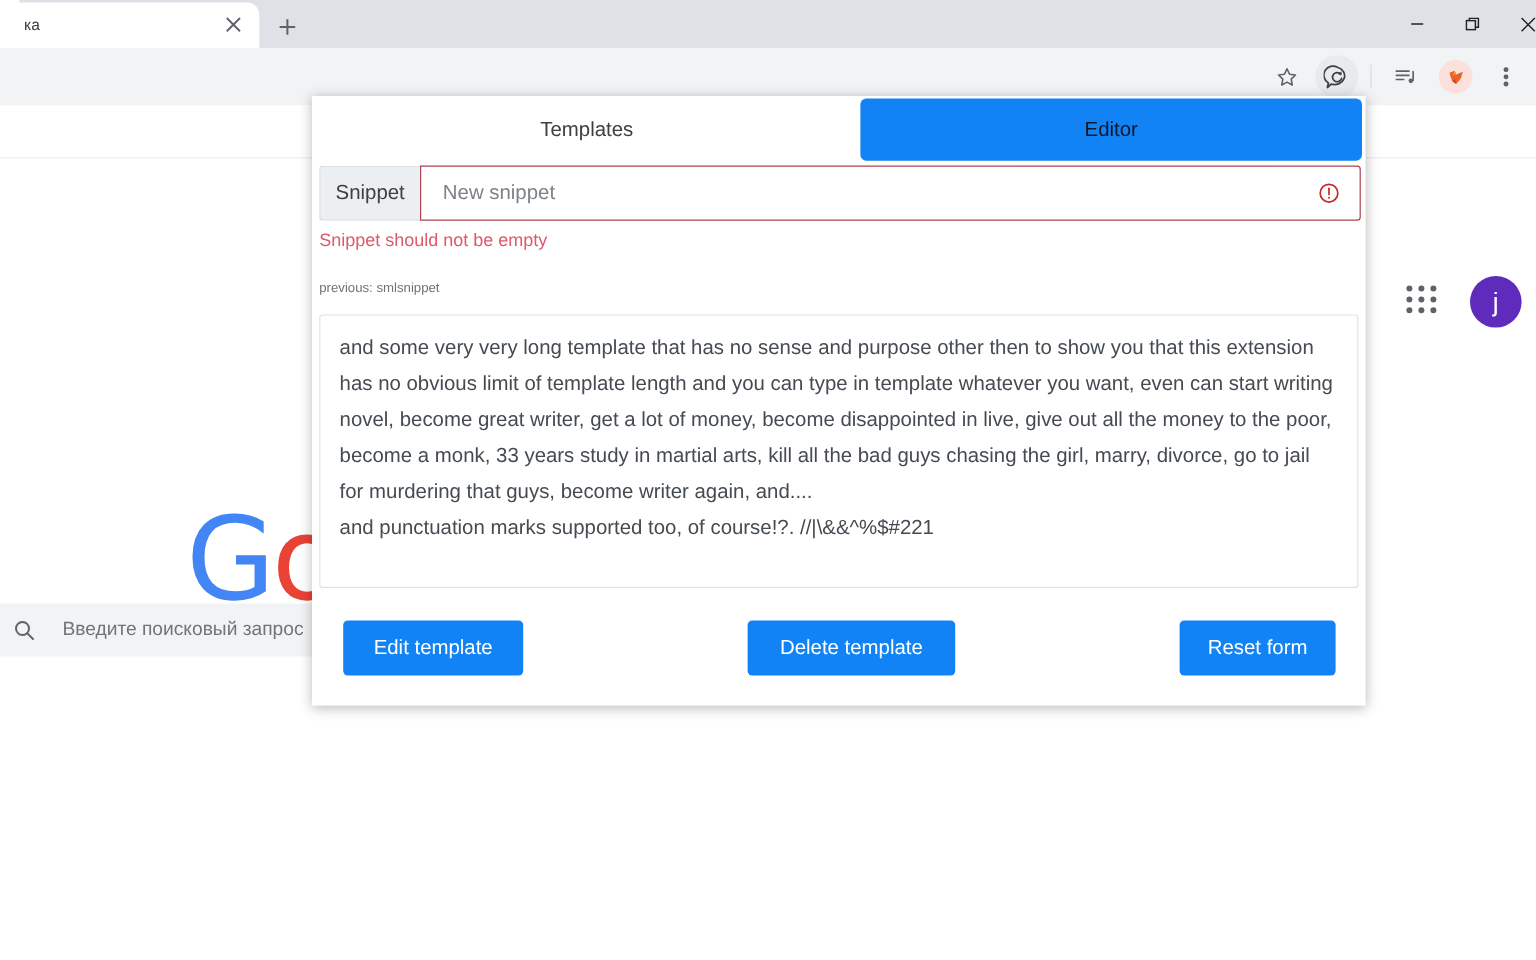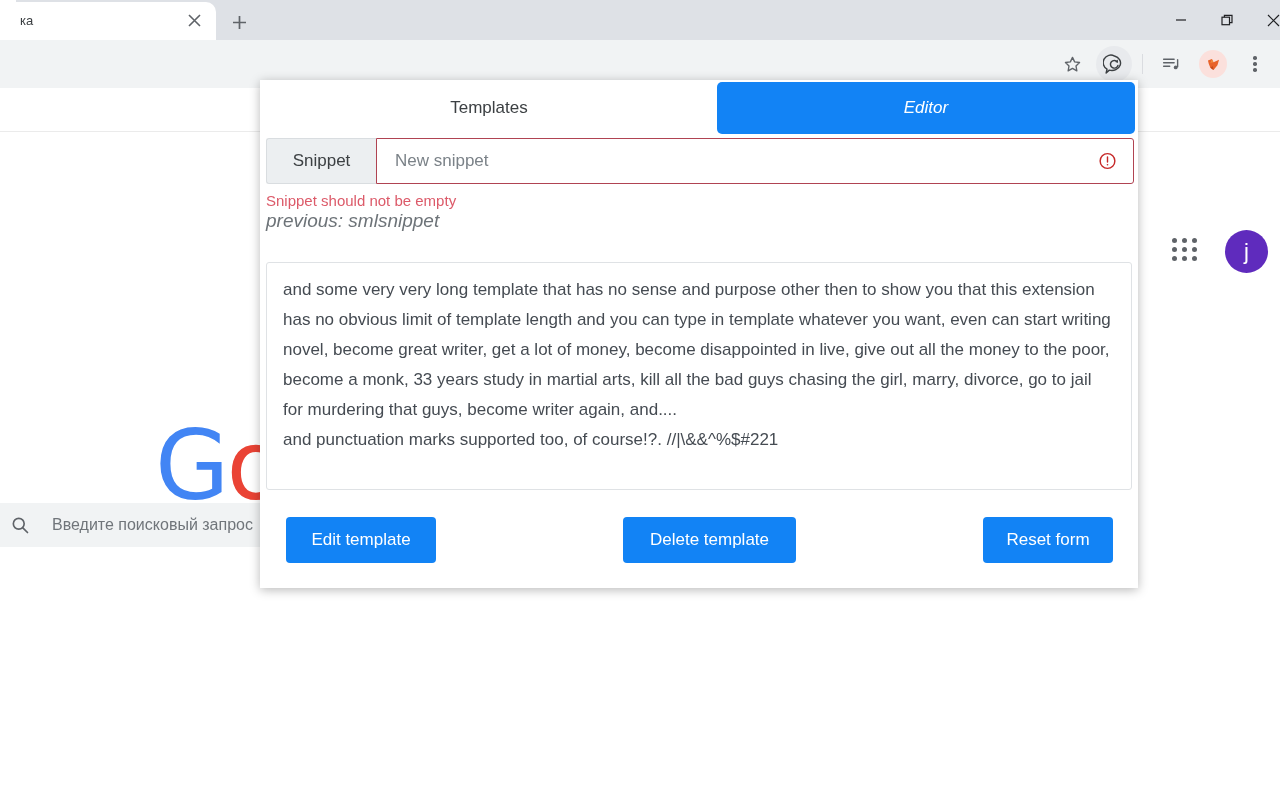--- a/index.html
+++ b/index.html
@@ -132,30 +132,30 @@
     background: #ffffff;
   }
   .tab-btn {
     position: absolute; top: 2px; height: 52px;
     display: flex; align-items: center; justify-content: center;
     font-size: 17px;
   }
   .tab-templates { left: 3px; width: 452px; color: #3c4043; }
   .tab-editor {
     left: 457px; width: 418px; border-radius: 5px;
-    background: #1283f5; color: #ffffff; font-style: italic;
+    background: #1283f5; color: #0f172a;
   }
 
   .field-row {
     position: absolute; left: 6px; top: 58px;
     width: 868px; height: 46px;
     display: flex; align-items: stretch;
   }
   .field-prefix {
-    width: 110px; background: #eceff1;
+    width: 84px; background: #eceff1;
     border: 1px solid #d9dde0;
     border-right: none;
     border-top-left-radius: 3px; border-bottom-left-radius: 3px;
     display: flex; align-items: center; justify-content: center;
     font-size: 17px; color: #3c4043;
   }
   .field-input {
     flex: 1; position: relative;
     border: 1px solid #b04352;
     border-top-right-radius: 3px; border-bottom-right-radius: 3px;
@@ -165,22 +165,22 @@
   .field-input .ph { margin-left: 18px; font-size: 17px; color: #7b8288; }
   .field-input .err-icon {
     position: absolute; right: 16px; top: 50%; transform: translateY(-50%);
     color: #c62828; display: flex;
   }
   .err-text {
     position: absolute; left: 6px; top: 112px;
     font-size: 15px; color: #dc5a69;
   }
   .prev-text {
-    position: absolute; left: 6px; top: 130px;
-    font-size: 19px; color: #6d7378; font-style: italic;
+    position: absolute; left: 6px; top: 154px;
+    font-size: 11px; color: #6d7378;
   }
 
   .template-box {
     position: absolute; left: 6px; top: 182px;
     width: 866px; height: 228px;
     border: 1px solid #dfe2e5; border-radius: 3px;
     background: #ffffff;
     padding: 12px 16px;
     overflow: hidden;
   }

